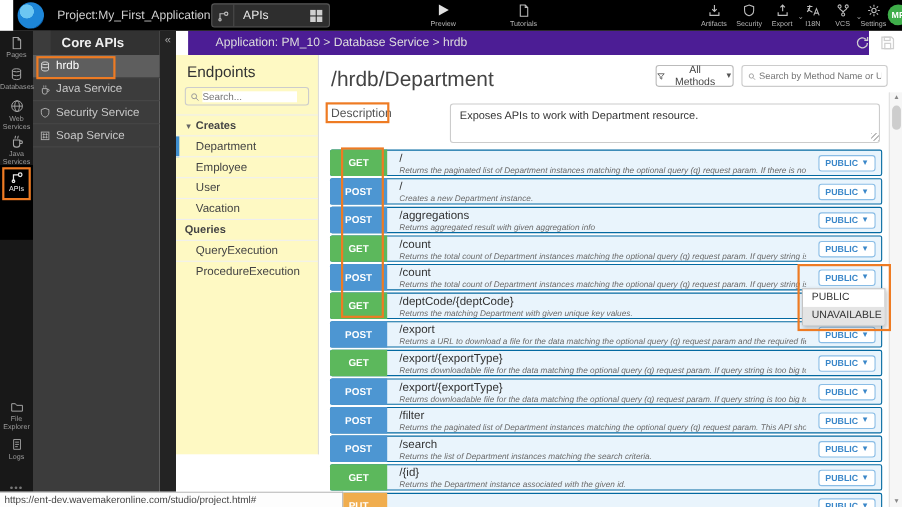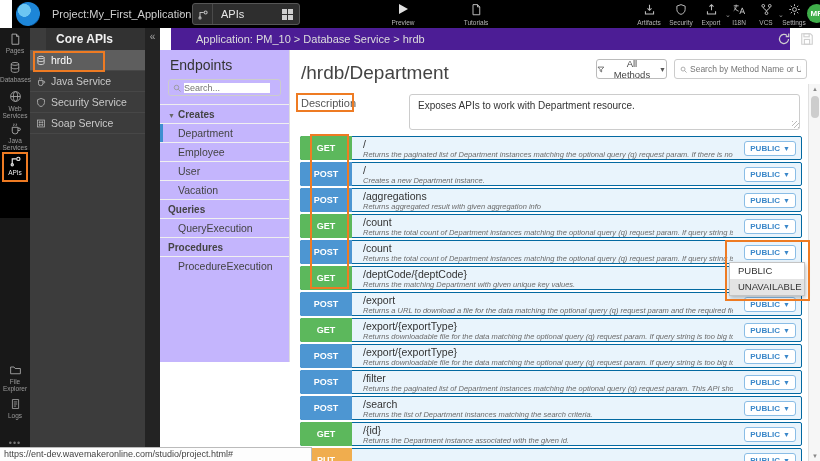--- a/index.html
+++ b/index.html
@@ -45,21 +45,21 @@
   
   .strip { position:absolute; left:145px; top:28px; width:15px; height:433px; background:#232323; z-index:3; }
   .strip .coll { display:block; text-align:center; color:#a8a8a8; font-size:10px; line-height:18px; }
 
   
   .crumbbar { position:absolute; left:171px; top:28px; width:619px; height:22px; background:#4c1d95; z-index:3; }
   .crumb { position:absolute; left:25px; top:0; height:22px; line-height:22px; font-size:11px; color:#ddd; }
   .crumb-ic { position:absolute; top:4px; }
 
   
-  .endpoints { position:absolute; left:160px; top:50px; width:130px; height:312px; background:#c4b5fd; border-right:1px solid #ddd; z-index:2; }
+  .endpoints { position:absolute; left:160px; top:50px; width:130px; height:363px; background:#fef9c3; border-right:1px solid #ddd; z-index:2; }
   .ep-title { font-size:14px; color:#333; padding:7px 0 6px 10px; }
   .ep-search { margin:0 8px 8px 8px; height:17px; border:1px solid #ccc; border-radius:3px; display:flex; align-items:center; padding:0 4px; }
   .ep-search input { border:0; outline:0; width:86px; font-size:9px; color:#555; margin-left:3px; font-family:"Liberation Sans",sans-serif; }
   .ep-sec { height:19px; line-height:19px; font-size:10px; font-weight:bold; color:#444; padding-left:8px; border-top:1px solid #eee; }
   .ep-sec .tri { font-size:7px; color:#666; margin-right:3px; }
   .ep-item { position:relative; height:19px; line-height:19px; font-size:10.5px; color:#444; padding-left:18px; border-top:1px solid #f0f0f0; }
   .ep-item.sel::before { content:""; position:absolute; left:0; top:0; width:3px; height:19px; background:#3f8fd0; }
 
   
   .main { position:absolute; left:291px; top:50px; width:529px; height:411px; background:#fff; z-index:1; }
@@ -333,21 +333,20 @@
       </svg>
     <input type="text" placeholder="Search..." style="">
   </div>
   <div class="ep-sec"><span class="tri">▼</span><span>Creates</span></div>
   <div class="ep-item sel">Department</div>
   <div class="ep-item">Employee</div>
   <div class="ep-item">User</div>
   <div class="ep-item">Vacation</div>
   <div class="ep-sec">Queries</div>
   <div class="ep-item">QueryExecution</div>
-  <div class="ep-sec">Procedures</div>
   <div class="ep-item">ProcedureExecution</div>
 </div>
 
 <div class="main">
   <div class="m-title">/hrdb/Department</div>
   <button class="methods-btn">
     <svg width="8" height="9" viewBox="0 0 16 16" fill="none" stroke="#555" stroke-width="1.6">
         <path d="M2 3h12l-4.5 5v5l-3-1.8V8z"></path>
       </svg>
     <span>All Methods</span>

